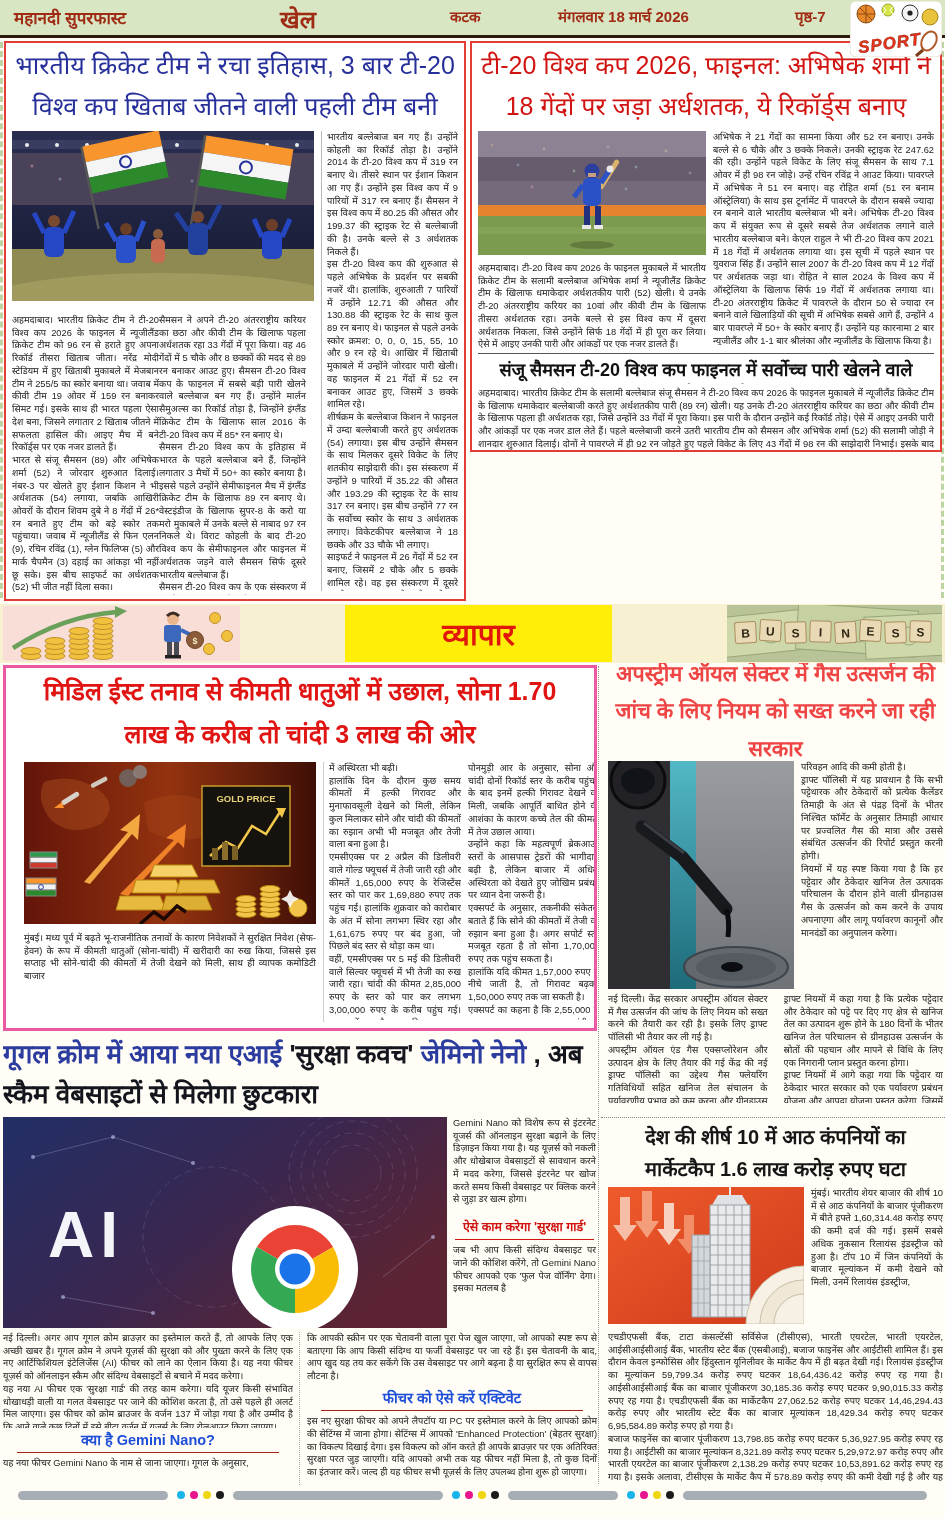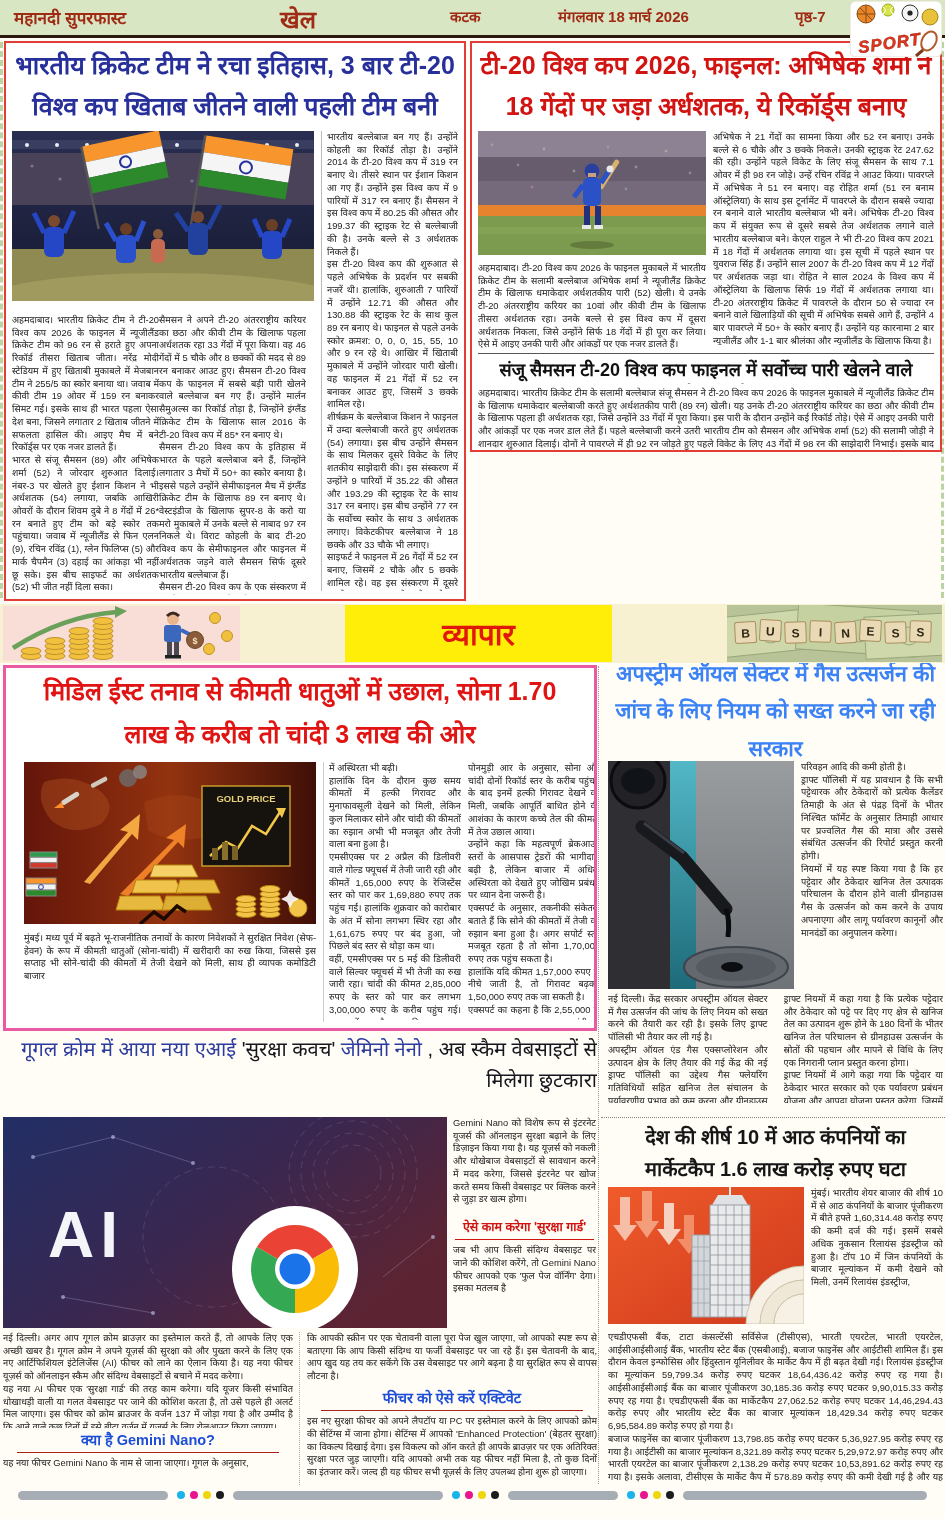--- a/index.html
+++ b/index.html
@@ -15,21 +15,21 @@
   .m-section{left:280px;font-size:24px;top:2px!important}
   .m-city{left:450px;font-size:15px}
   .m-date{left:558px;font-size:15px}
   .m-page{left:795px;font-size:15px}
   .sport-logo{position:absolute;right:3px;top:1px;width:92px;height:56px;z-index:5}
 
   
   .art-box{position:absolute;background:#fff;border:2px solid #e23d36;padding:2px 6px;box-sizing:border-box;overflow:hidden}
   #box-cricket{left:4px;top:41px;width:462px;height:560px}
   #box-abhishek{left:470px;top:41px;width:472px;height:411px}
-  .hl{font-weight:bold;text-align:center;overflow:hidden}
+  .hl{font-weight:normal;text-align:center;overflow:hidden}
   .hl-blue{color:#27309a;font-size:25px;line-height:1.62;height:86px}
   .hl-red{color:#d11411;font-size:25px;line-height:1.62;height:86px}
   .row{display:flex;gap:7px}
   .body-txt{font-size:9.3px;line-height:1.37;text-align:justify;color:#1b1b1b;
             white-space:pre-line;overflow:hidden}
 
   .crk-left{width:302px;flex:none}
   .crk-cols{display:flex;margin-top:9px}
   .crk-cols .body-txt{width:147px;height:281px}
   .crk-c3{flex:1;border-left:1px solid #b9b9b9;padding-left:5px;height:460px}
@@ -54,36 +54,36 @@
             border:3px solid #ea59a2;padding:2px 18px;box-sizing:border-box;overflow:hidden}
   .hl-gold{color:#e01412;font-size:25px;line-height:1.72;height:92px;font-weight:bold;text-align:center}
   .gold-left{width:292px;flex:none}
   .gold-intro{height:90px;margin-top:4px}
   .gold-right{flex:1;display:flex;gap:7px;border-left:1px solid #ccc;padding-left:5px}
   .gold-right .body-txt{width:132px;height:258px}
 
   
   #col-oil{position:absolute;left:601px;top:663px;width:344px;height:452px;
            padding:0 2px 0 7px;box-sizing:border-box;overflow:hidden}
-  .hl-oil{color:#3b82f6;font-size:21.5px;line-height:1.75;height:98px;font-weight:bold;
+  .hl-oil{color:#ef4444;font-size:21.5px;line-height:1.75;height:98px;font-weight:bold;
           text-align:center;display:flex;align-items:center;justify-content:center}
   .oil-right{flex:1;height:228px}
   .oil-cols{display:flex;gap:16px;margin-top:4px}
   .oil-cols .body-txt{width:162px;height:110px}
 
   
   #sec-market{position:absolute;left:601px;top:1117px;width:344px;height:370px;
               border-top:1px dotted #888;padding:3px 2px 0 7px;box-sizing:border-box;overflow:hidden}
   .hl-market{color:#161616;font-size:20px;line-height:1.62;height:66px;font-weight:bold;text-align:center}
   .mkt-right{flex:1;height:140px}
   .mkt-full{height:152px;margin-top:4px}
 
   
   #sec-chrome{position:absolute;left:3px;top:1034px;width:594px;height:452px;overflow:hidden}
-  .hl-chrome{font-size:20px;line-height:1.55;height:83px;font-weight:normal;text-align:right;overflow:hidden}
+  .hl-chrome{font-size:26px;line-height:1.55;height:83px;font-weight:bold;text-align:left;overflow:hidden}
   .hl-chrome .blue{color:#2b3b9e}
   .hl-chrome .dark{color:#15151e}
   .chrome-side{width:143px;flex:none;margin-left:6px}
   .side-intro{height:97px}
   .subhead-guard{color:#d11411;font-weight:bold;text-align:center;font-size:12.5px;
                  border-bottom:1.5px solid #d11411;padding:3px 0 4px;margin:2px 2px 4px;line-height:1.3}
   .side-cont{height:64px}
   .chrome-bottom{display:flex;margin-top:4px}
   .cb-left{width:290px;flex:none}
   .cb-right{width:290px;flex:none;border-left:1px dotted #aaa;padding-left:7px;margin-left:6px}

